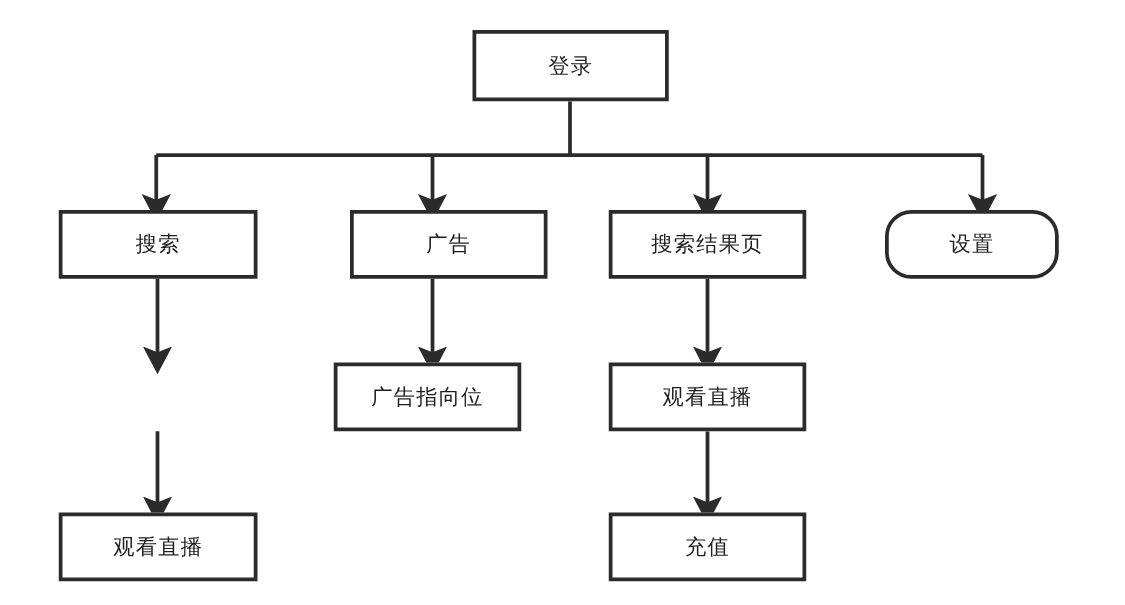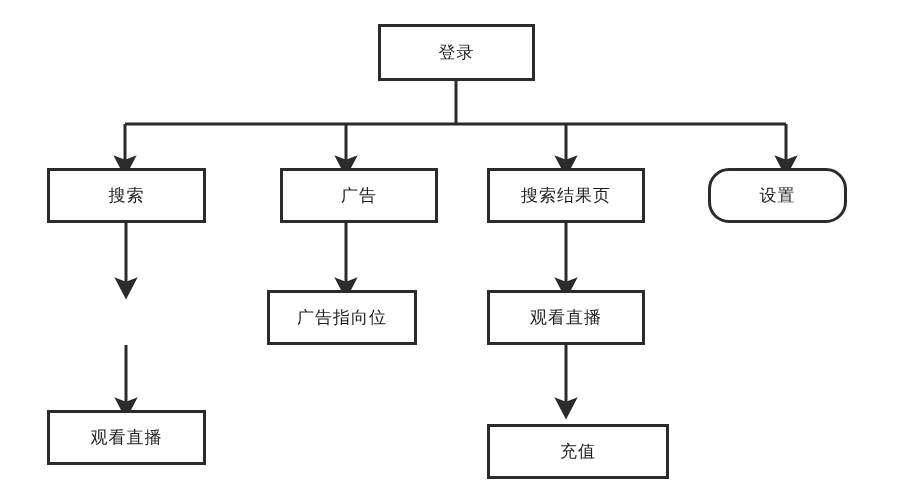--- a/index.html
+++ b/index.html
@@ -101,17 +101,17 @@
   </div>
 
   <div class="node" style="left:487px; top:290px; width:158px; height:55px;">
     <span class="node-label">观看直播</span>
   </div>
 
   <div class="node" style="left:47px; top:410px; width:159px; height:55px;">
     <span class="node-label">观看直播</span>
   </div>
 
-  <div class="node" style="left:487px; top:424px; width:182px; height:55px;">
+  <div class="node" style="left:487px; top:410px; width:158px; height:55px;">
     <span class="node-label">充值</span>
   </div>
 
 </div>
 
 </body></html>

